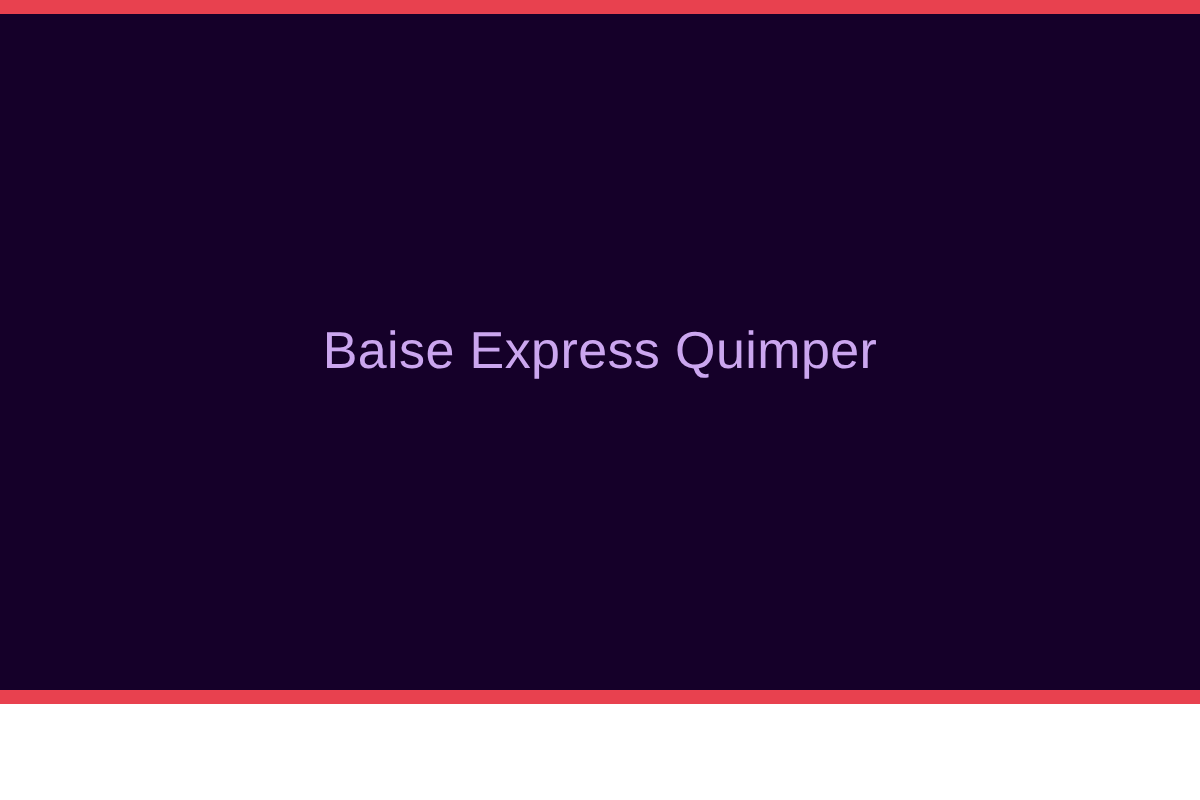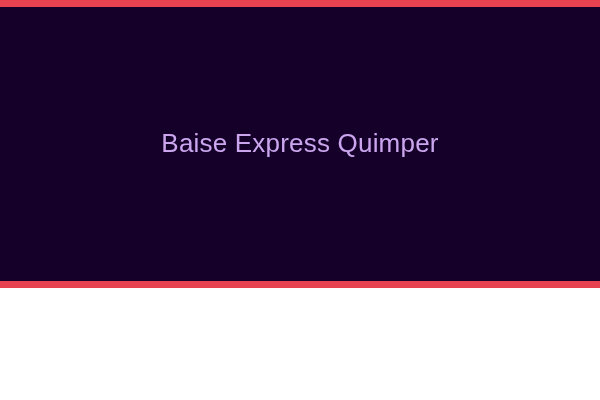--- a/index.html
+++ b/index.html
@@ -14,21 +14,21 @@
     height: 400px;
     overflow: hidden;
     font-family: "Liberation Sans", sans-serif;
   }
 
   
   .banner {
     position: relative;
     box-sizing: border-box;
     width: 600px;
-    height: 288px;
+    height: 352px;
     background: #150029;
     display: flex;
     align-items: center;
     justify-content: center;
     overflow: hidden;
     -webkit-font-smoothing: antialiased;
   }
 
   
   .accent-bar {

